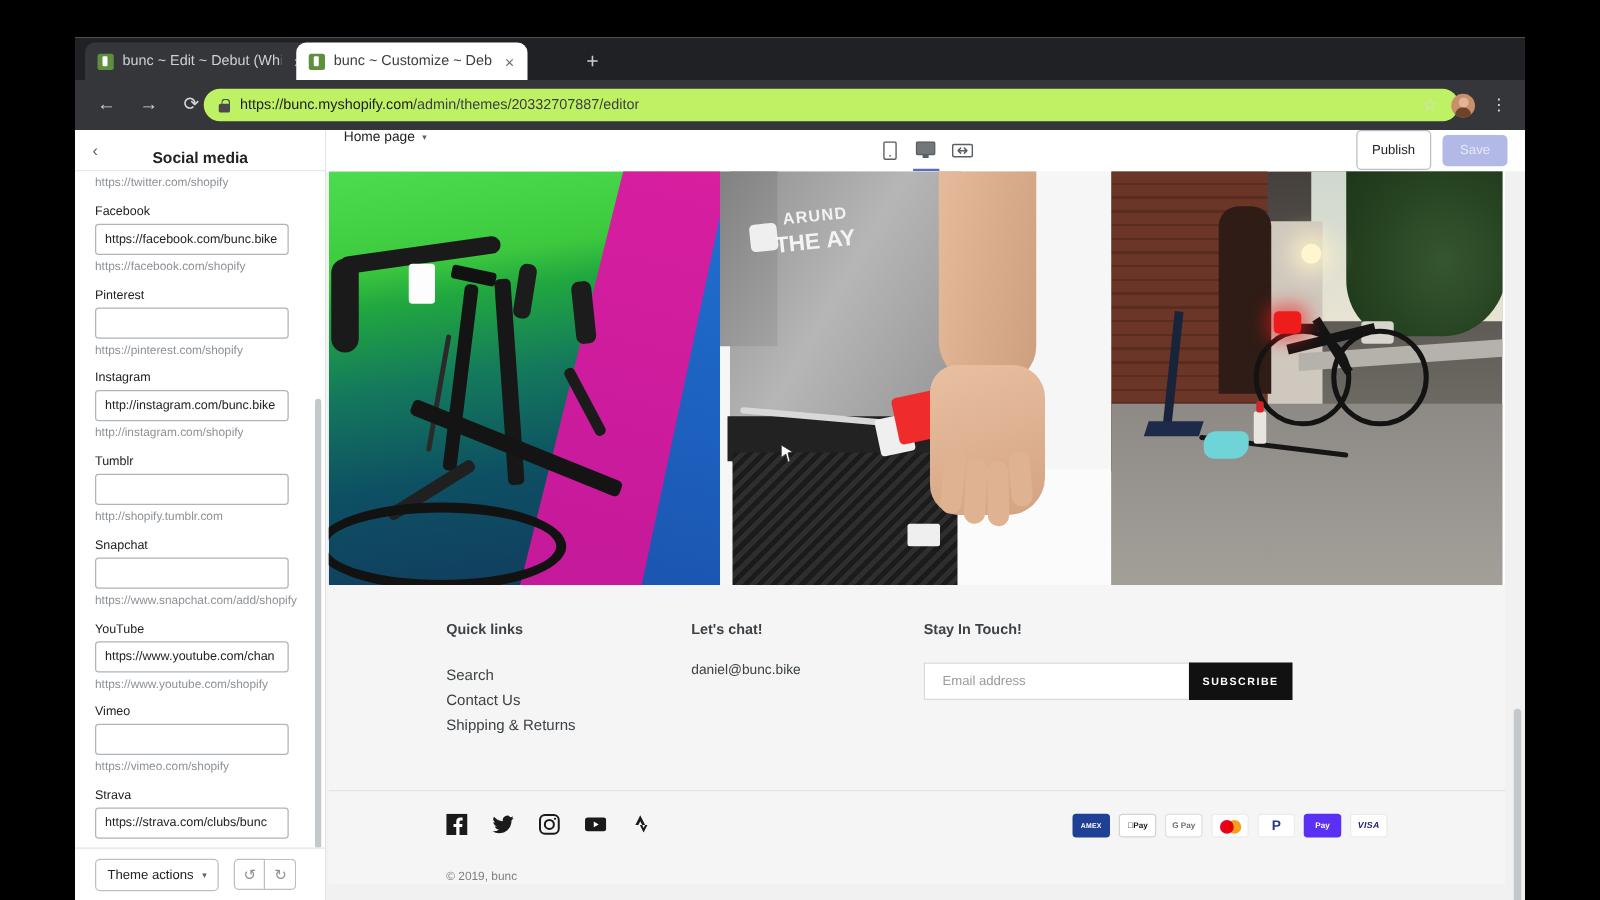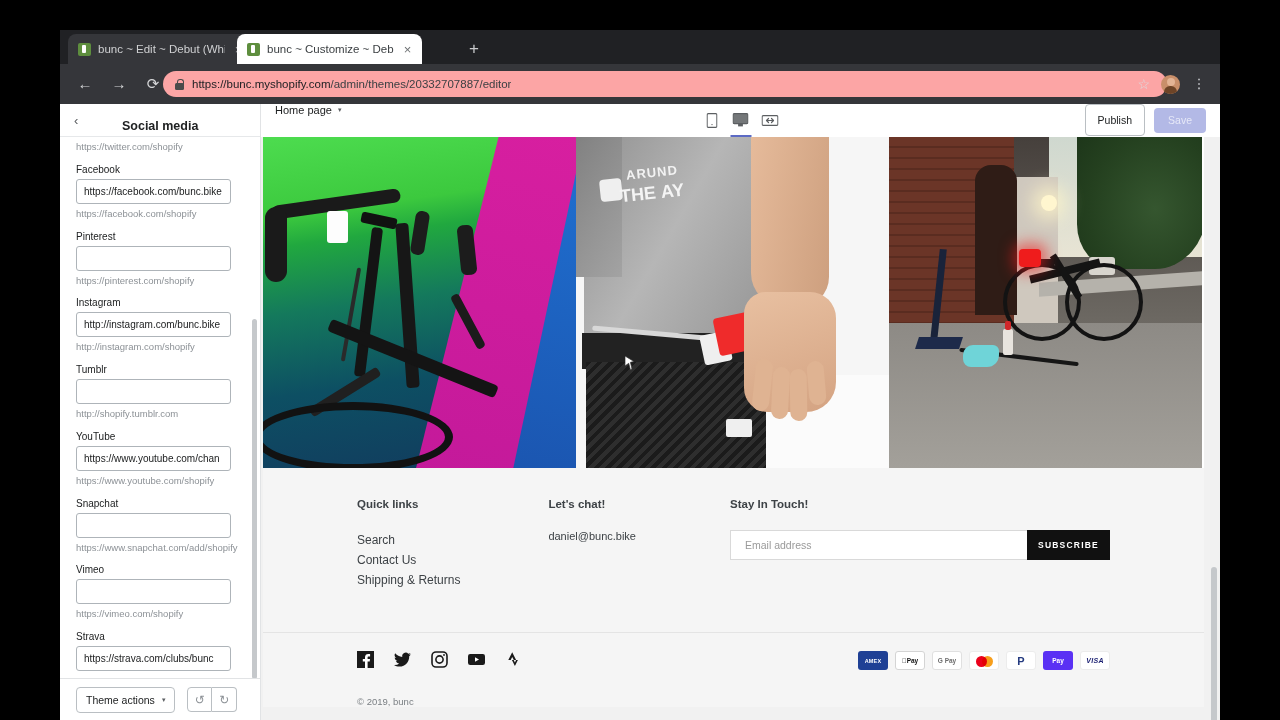--- a/index.html
+++ b/index.html
@@ -33,21 +33,21 @@
   .newtab { position:absolute; left:404px; top:9px; width:20px; height:20px; color:#c9cacc;
             font-size:17px; line-height:19px; text-align:center; }
 
   
   .omnibar { position: relative; height: 40px; background:#35363a; display:flex; align-items:center; }
   .navbtn { width:26px; height:26px; margin-left:8px; color:#d5d6d8; font-size:15px;
             line-height:26px; text-align:center; border-radius:50%; flex:0 0 auto; }
   .navbtn.first { margin-left:12px; }
   .urlbox {
     position:absolute; left:103px; top:7px; width:1004px; height:26px;
-    background:#fca5a5; border-radius:13px; display:flex; align-items:center; padding:0 12px;
+    background:#bef264; border-radius:13px; display:flex; align-items:center; padding:0 12px;
     font-size:11.5px; color:#3c4043; gap:8px;
   }
   .lockico { width:9px; height:11px; position:relative; flex:0 0 auto; }
   .lockico:before { content:""; position:absolute; left:0; bottom:0; width:9px; height:6.5px;
     background:#4a4a4a; border-radius:1.5px; }
   .lockico:after { content:""; position:absolute; left:2px; top:0; width:5px; height:6px;
     border:1.5px solid #4a4a4a; border-bottom:none; border-radius:3px 3px 0 0; }
   .url-text { white-space:nowrap; overflow:hidden; }
   .url-text .dom { color:#202124; }
   .star { position:absolute; right:70px; top:12px; font-size:14px; color:#dadce0; }
@@ -240,21 +240,21 @@
 
   
   .footer { background:#f5f5f5; padding:30px 0 0; }
   .fcols { display:flex; padding:0 94px 0 94px; }
   .fcol-quick { width:196px; }
   .fcol-chat { width:186px; }
   .fcol-touch { flex:1; }
   .fhead { font:600 11.5px "Liberation Sans",sans-serif; color:#3d4246; margin-bottom:20px; }
   .flink { font-size:12px; color:#3d4246; line-height:20px; }
   .fmail { font-size:11px; color:#3d4246; }
-  .subrow { display:flex; width:380px; margin-top:4px;text-align:center; }
+  .subrow { display:flex; width:295px; margin-top:4px;text-align:center; }
   .subinput { flex:1; height:30px; border:1px solid #d9d9d9; border-right:none; background:#fff;
               display:flex; align-items:center; padding:0 14px; font-size:10.5px; color:#9a9a9a;
               position:relative; }
   .subbtn { width:83px; height:30px; background:#111; color:#fff; font:700 8.5px "Liberation Sans",sans-serif;
             letter-spacing:1.2px; display:flex; align-items:center; justify-content:center; }
 
   .fbottom { margin-top:42px; border-top:1px solid #e4e4e4; padding:18px 94px 0;
              display:flex; align-items:flex-start; justify-content:space-between; }
   .socials { display:flex; gap:20px; align-items:center; }
   .soc { width:17px; height:17px; color:#1a1a1a; }
@@ -340,29 +340,29 @@
           <div class="helper">http://instagram.com/shopify</div>
         </div>
 
         <div>
           <div class="field-label">Tumblr</div>
           <div class="field-input"></div>
           <div class="helper">http://shopify.tumblr.com</div>
         </div>
 
         <div>
+          <div class="field-label">Snapchat</div>
+          <div class="field-input"></div>
+          <div class="helper">https://www.snapchat.com/add/shopify</div>
+        </div>
+
+        <div>
           <div class="field-label">YouTube</div>
           <div class="field-input">https://www.youtube.com/chan</div>
           <div class="helper">https://www.youtube.com/shopify</div>
-        </div>
-
-        <div>
-          <div class="field-label">Snapchat</div>
-          <div class="field-input"></div>
-          <div class="helper">https://www.snapchat.com/add/shopify</div>
         </div>
 
         <div>
           <div class="field-label">Vimeo</div>
           <div class="field-input"></div>
           <div class="helper">https://vimeo.com/shopify</div>
         </div>
 
         <div>
           <div class="field-label">Strava</div>

